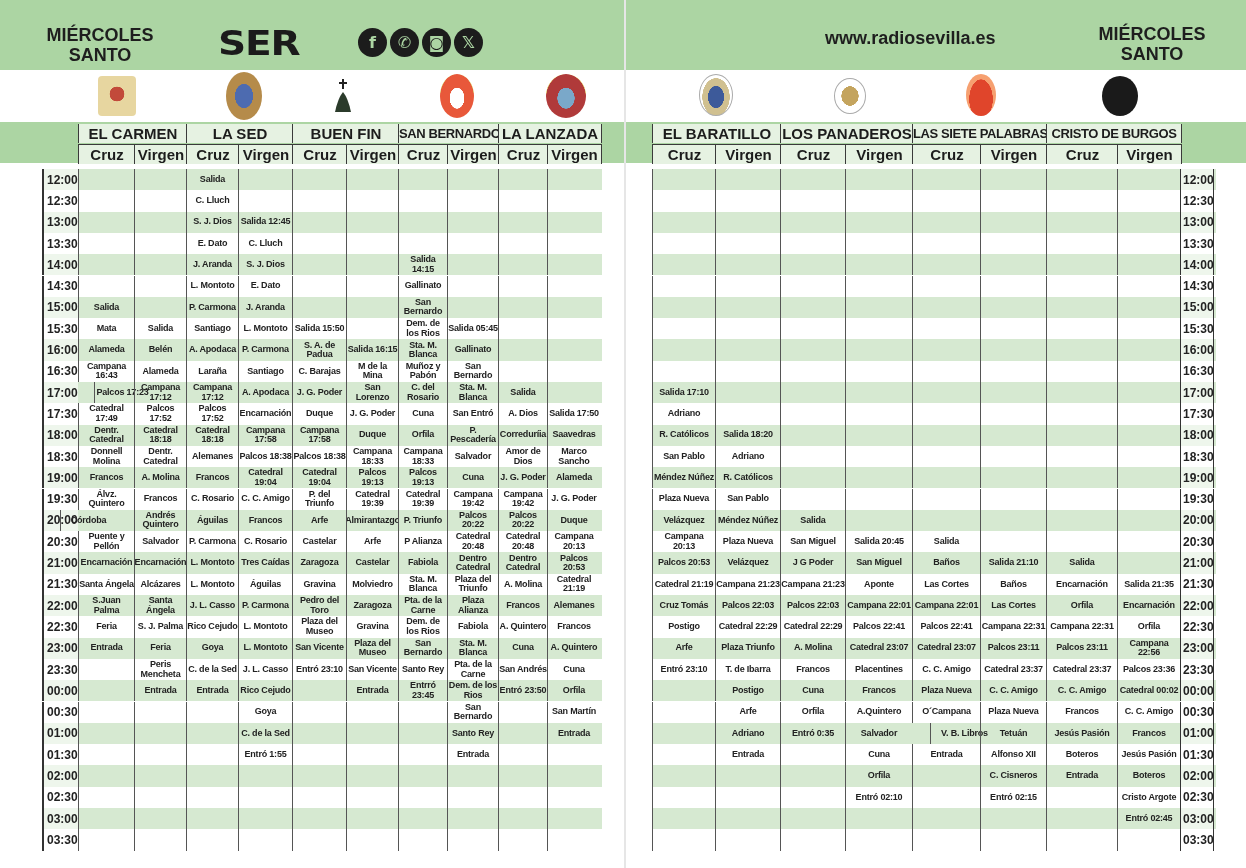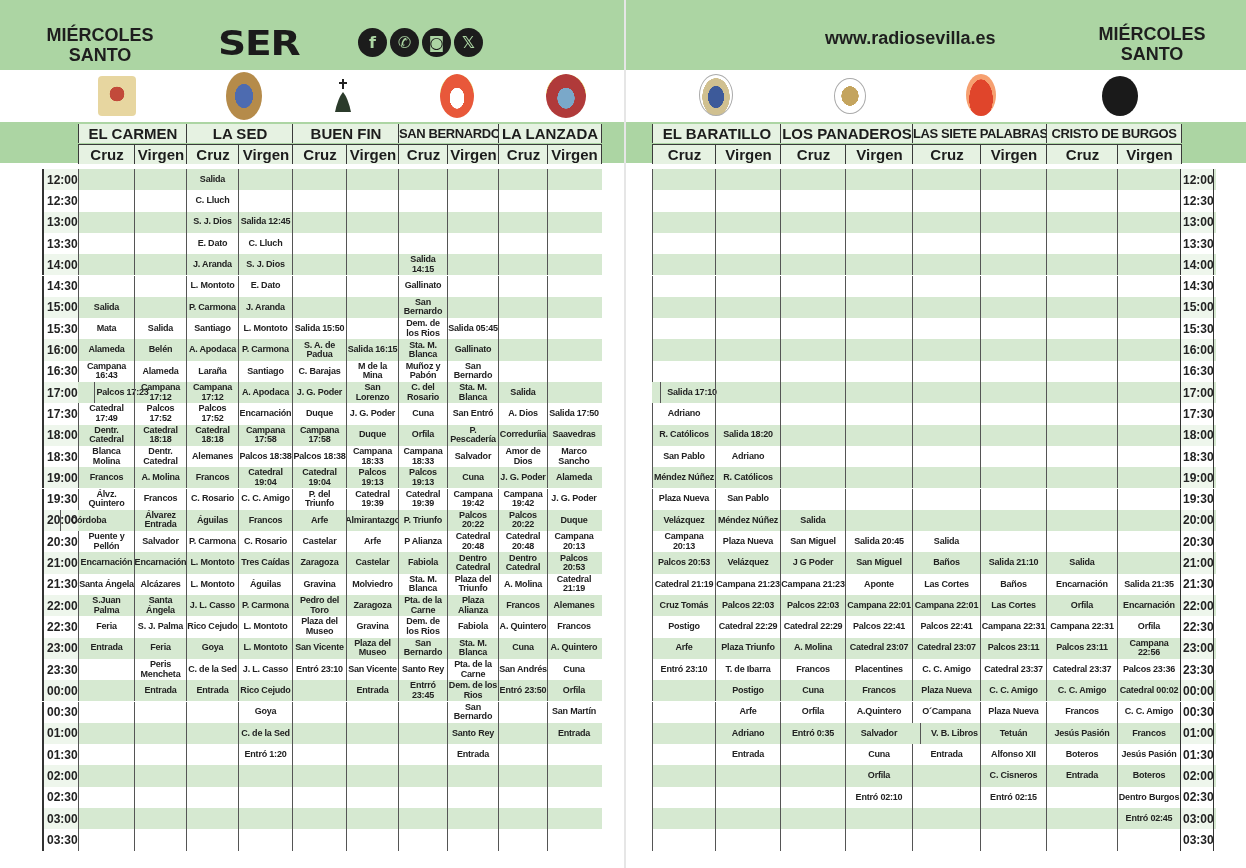--- a/index.html
+++ b/index.html
@@ -239,21 +239,21 @@
         <div class="cell" style="left: 196px; width: 54px;">Campana 17:58</div>
         <div class="cell" style="left: 250px; width: 54px;">Campana 17:58</div>
         <div class="cell" style="left: 304px; width: 52px;">Duque</div>
         <div class="cell" style="left: 356px; width: 49px;">Orfila</div>
         <div class="cell" style="left: 405px; width: 51px;">P. Pescadería</div>
         <div class="cell" style="left: 456px; width: 49px;">Correduríia</div>
         <div class="cell" style="left: 505px; width: 53px;">Saavedras</div>
       </div>
       <div class="row odd" style="top: 276.9px; width: 560px;">
         <div class="time left" style="left: 0px; width: 36px; background: rgb(255, 255, 255);">18:30</div>
-        <div class="cell" style="left: 36px; width: 56px;">Blanca Molina</div>
+        <div class="cell" style="left: 36px; width: 56px;">Donnell Molina</div>
         <div class="cell" style="left: 92px; width: 52px;">Dentr. Catedral</div>
         <div class="cell" style="left: 144px; width: 52px;">Alemanes</div>
         <div class="cell" style="left: 196px; width: 54px;">Palcos 18:38</div>
         <div class="cell" style="left: 250px; width: 54px;">Palcos 18:38</div>
         <div class="cell" style="left: 304px; width: 52px;">Campana 18:33</div>
         <div class="cell" style="left: 356px; width: 49px;">Campana 18:33</div>
         <div class="cell" style="left: 405px; width: 51px;">Salvador</div>
         <div class="cell" style="left: 456px; width: 49px;">Amor de Dios</div>
         <div class="cell" style="left: 505px; width: 53px;">Marco Sancho</div>
       </div>
@@ -279,21 +279,21 @@
         <div class="cell" style="left: 250px; width: 54px;">P. del Triunfo</div>
         <div class="cell" style="left: 304px; width: 52px;">Catedral 19:39</div>
         <div class="cell" style="left: 356px; width: 49px;">Catedral 19:39</div>
         <div class="cell" style="left: 405px; width: 51px;">Campana 19:42</div>
         <div class="cell" style="left: 456px; width: 49px;">Campana 19:42</div>
         <div class="cell" style="left: 505px; width: 53px;">J. G. Poder</div>
       </div>
       <div class="row even" style="top: 340.8px; width: 560px;">
         <div class="time left" style="left: 0px; width: 36px; background: rgb(238, 246, 236);">20:00</div>
         <div class="cell" style="left: 18px; width: 56px;">Córdoba</div>
-        <div class="cell" style="left: 92px; width: 52px;">Álvarez Entrada</div>
+        <div class="cell" style="left: 92px; width: 52px;">Andrés Quintero</div>
         <div class="cell" style="left: 144px; width: 52px;">Águilas</div>
         <div class="cell" style="left: 196px; width: 54px;">Francos</div>
         <div class="cell" style="left: 250px; width: 54px;">Arfe</div>
         <div class="cell" style="left: 304px; width: 52px;">Almirantazgo</div>
         <div class="cell" style="left: 356px; width: 49px;">P. Triunfo</div>
         <div class="cell" style="left: 405px; width: 51px;">Palcos 20:22</div>
         <div class="cell" style="left: 456px; width: 49px;">Palcos 20:22</div>
         <div class="cell" style="left: 505px; width: 53px;">Duque</div>
       </div>
       <div class="row odd" style="top: 362.1px; width: 560px;">
@@ -424,21 +424,21 @@
         <div class="cell" style="left: 356px; width: 49px;"></div>
         <div class="cell" style="left: 405px; width: 51px;">Santo Rey</div>
         <div class="cell" style="left: 456px; width: 49px;"></div>
         <div class="cell" style="left: 505px; width: 53px;">Entrada</div>
       </div>
       <div class="row odd" style="top: 575.1px; width: 560px;">
         <div class="time left" style="left: 0px; width: 36px; background: rgb(255, 255, 255);">01:30</div>
         <div class="cell" style="left: 36px; width: 56px;"></div>
         <div class="cell" style="left: 92px; width: 52px;"></div>
         <div class="cell" style="left: 144px; width: 52px;"></div>
-        <div class="cell" style="left: 196px; width: 54px;">Entró 1:20</div>
+        <div class="cell" style="left: 196px; width: 54px;">Entró 1:55</div>
         <div class="cell" style="left: 250px; width: 54px;"></div>
         <div class="cell" style="left: 304px; width: 52px;"></div>
         <div class="cell" style="left: 356px; width: 49px;"></div>
         <div class="cell" style="left: 405px; width: 51px;">Entrada</div>
         <div class="cell" style="left: 456px; width: 49px;"></div>
         <div class="cell" style="left: 505px; width: 53px;"></div>
       </div>
       <div class="row even" style="top: 596.4px; width: 560px;">
         <div class="time left" style="left: 0px; width: 36px; background: rgb(238, 246, 236);">02:00</div>
         <div class="cell" style="left: 36px; width: 56px;"></div>
@@ -632,21 +632,21 @@
         <div class="cell" style="left: 63px; width: 65px;"></div>
         <div class="cell" style="left: 128px; width: 65px;"></div>
         <div class="cell" style="left: 193px; width: 67px;"></div>
         <div class="cell" style="left: 260px; width: 68px;"></div>
         <div class="cell" style="left: 328px; width: 66px;"></div>
         <div class="cell" style="left: 394px; width: 71px;"></div>
         <div class="cell" style="left: 465px; width: 63px;"></div>
       </div>
       <div class="row even" style="top: 213px; width: 564px;">
         <div class="time right" style="left: 528px; width: 34px; background: rgb(238, 246, 236);">17:00</div>
-        <div class="cell" style="left: 8px; width: 63px;">Salida 17:10</div>
+        <div class="cell" style="left: 0px; width: 63px;">Salida 17:10</div>
         <div class="cell" style="left: 63px; width: 65px;"></div>
         <div class="cell" style="left: 128px; width: 65px;"></div>
         <div class="cell" style="left: 193px; width: 67px;"></div>
         <div class="cell" style="left: 260px; width: 68px;"></div>
         <div class="cell" style="left: 328px; width: 66px;"></div>
         <div class="cell" style="left: 394px; width: 71px;"></div>
         <div class="cell" style="left: 465px; width: 63px;"></div>
       </div>
       <div class="row odd" style="top: 234.3px; width: 564px;">
         <div class="time right" style="left: 528px; width: 34px; background: rgb(255, 255, 255);">17:30</div>
@@ -812,21 +812,21 @@
         <div class="cell" style="left: 328px; width: 66px;">Plaza Nueva</div>
         <div class="cell" style="left: 394px; width: 71px;">Francos</div>
         <div class="cell" style="left: 465px; width: 63px;">C. C. Amigo</div>
       </div>
       <div class="row even" style="top: 553.8px; width: 564px;">
         <div class="time right" style="left: 528px; width: 34px; background: rgb(238, 246, 236);">01:00</div>
         <div class="cell" style="left: 0px; width: 63px;"></div>
         <div class="cell" style="left: 63px; width: 65px;">Adriano</div>
         <div class="cell" style="left: 128px; width: 65px;">Entró 0:35</div>
         <div class="cell" style="left: 193px; width: 67px;">Salvador</div>
-        <div class="cell" style="left: 268px; width: 68px;">V. B. Libros</div>
+        <div class="cell" style="left: 278px; width: 68px;">V. B. Libros</div>
         <div class="cell" style="left: 328px; width: 66px;">Tetuán</div>
         <div class="cell" style="left: 394px; width: 71px;">Jesús Pasión</div>
         <div class="cell" style="left: 465px; width: 63px;">Francos</div>
       </div>
       <div class="row odd" style="top: 575.1px; width: 564px;">
         <div class="time right" style="left: 528px; width: 34px; background: rgb(255, 255, 255);">01:30</div>
         <div class="cell" style="left: 0px; width: 63px;"></div>
         <div class="cell" style="left: 63px; width: 65px;">Entrada</div>
         <div class="cell" style="left: 128px; width: 65px;"></div>
         <div class="cell" style="left: 193px; width: 67px;">Cuna</div>
@@ -848,21 +848,21 @@
       </div>
       <div class="row odd" style="top: 617.7px; width: 564px;">
         <div class="time right" style="left: 528px; width: 34px; background: rgb(255, 255, 255);">02:30</div>
         <div class="cell" style="left: 0px; width: 63px;"></div>
         <div class="cell" style="left: 63px; width: 65px;"></div>
         <div class="cell" style="left: 128px; width: 65px;"></div>
         <div class="cell" style="left: 193px; width: 67px;">Entró 02:10</div>
         <div class="cell" style="left: 260px; width: 68px;"></div>
         <div class="cell" style="left: 328px; width: 66px;">Entró 02:15</div>
         <div class="cell" style="left: 394px; width: 71px;"></div>
-        <div class="cell" style="left: 465px; width: 63px;">Dentro Burgos</div>
+        <div class="cell" style="left: 465px; width: 63px;">Cristo Argote</div>
       </div>
       <div class="row even" style="top: 639px; width: 564px;">
         <div class="time right" style="left: 528px; width: 34px; background: rgb(238, 246, 236);">03:00</div>
         <div class="cell" style="left: 0px; width: 63px;"></div>
         <div class="cell" style="left: 63px; width: 65px;"></div>
         <div class="cell" style="left: 128px; width: 65px;"></div>
         <div class="cell" style="left: 193px; width: 67px;"></div>
         <div class="cell" style="left: 260px; width: 68px;"></div>
         <div class="cell" style="left: 328px; width: 66px;"></div>
         <div class="cell" style="left: 394px; width: 71px;"></div>

